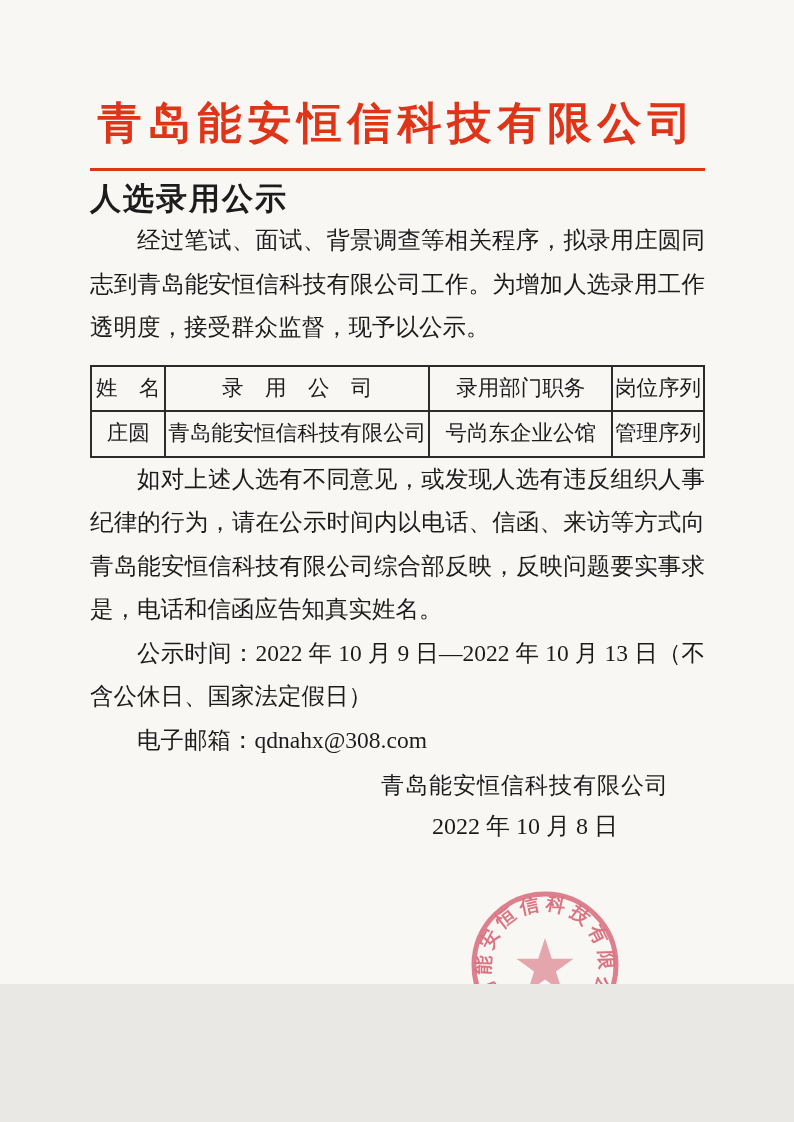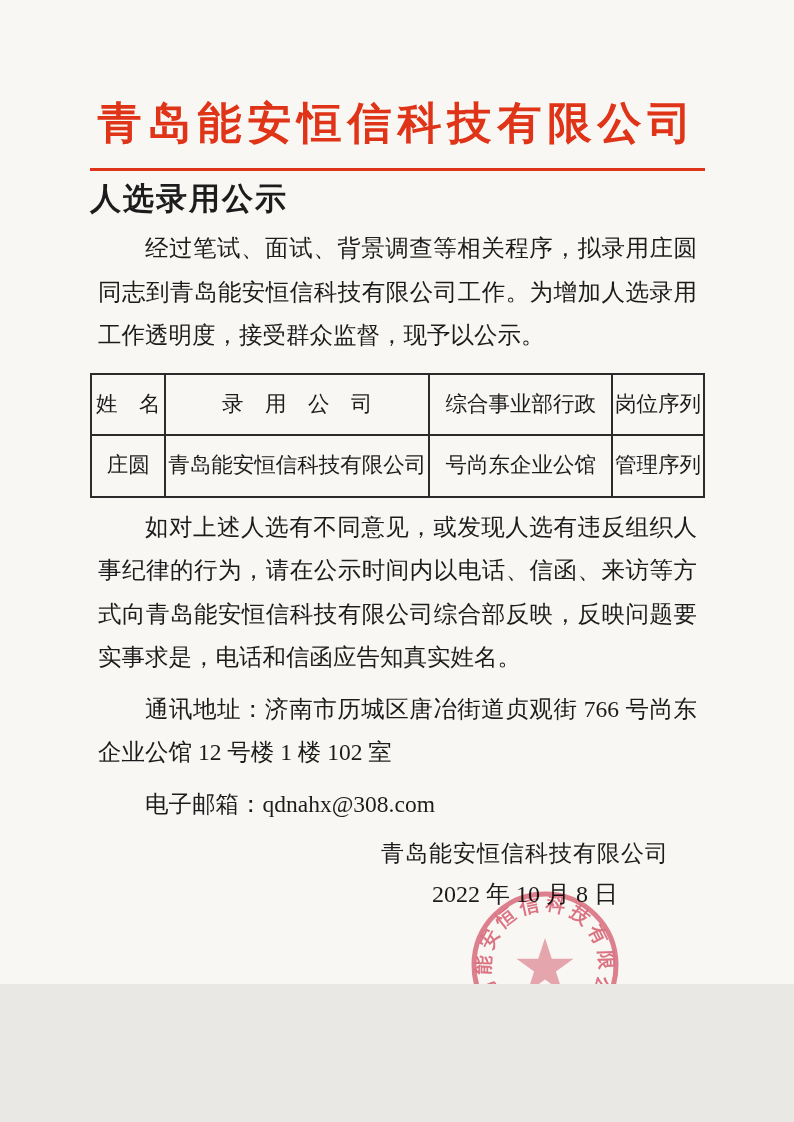--- a/index.html
+++ b/index.html
@@ -47,37 +47,37 @@
     font-weight:bold;
     line-height:40px;
     letter-spacing:2px;
   }
   .body-text{
     font-size:23.5px;
     line-height:43.5px;
     text-align:justify;
   }
   p.para{
-    margin:8px;
+    margin:0;
     text-indent:2em;
   }
   .p-intro{margin-top:48px;}
   .p-objection{margin-top:24px;}
   .candidate-table{
     width:100%;
     margin-top:15px;
     border-collapse:collapse;
     font-size:21.5px;
   }
   .candidate-table td{
     border:2px solid #2b2b2b;
     height:38px;
     text-align:center;
     vertical-align:middle;
-    padding:8px 2px;
+    padding:0 2px;
     white-space:nowrap;
   }
   .col-name{width:12.6%;}
   .col-company{width:39.6%;}
   .col-dept{width:33%;}
   .col-series{width:14.8%;}
   .signature{
     margin-top:4px;
     text-align:right;
   }
@@ -153,36 +153,36 @@
         <colgroup>
           <col class="col-name">
             <col class="col-company">
             <col class="col-dept">
             <col class="col-series">
         </colgroup>
         <tbody>
           <tr>
             <td>姓　名</td>
             <td>录　用　公　司</td>
-            <td>综合事业部行政</td>
+            <td>录用部门职务</td>
             <td>岗位序列</td>
           </tr>
           <tr>
             <td>庄圆</td>
             <td>青岛能安恒信科技有限公司</td>
             <td>号尚东企业公馆</td>
             <td>管理序列</td>
           </tr>
         </tbody>
       </table>
 
       <p class="para p-objection">如对上述人选有不同意见，或发现人选有违反组织人事纪律的行为，请在公示时间内以电话、信函、来访等方式向青岛能安恒信科技有限公司综合部反映，反映问题要实事求是，电话和信函应告知真实姓名。</p>
 
-
-      <p class="para">通讯地址：济南市历城区唐冶街道贞观街 766 号尚东企业公馆 12 号楼 1 楼 102 室</p>
+      <p class="para">公示时间：2022 年 10 月 9 日—2022 年 10 月 13 日（不含公休日、国家法定假日）</p>
+
 
 
       <p class="para">电子邮箱：qdnahx@308.com</p>
     </div>
 
     <div class="signature">
       <div class="signature-inner">
         <div class="signature-company">青岛能安恒信科技有限公司</div>
         <div class="signature-date">2022 年 10 月 8 日</div>
       </div>

